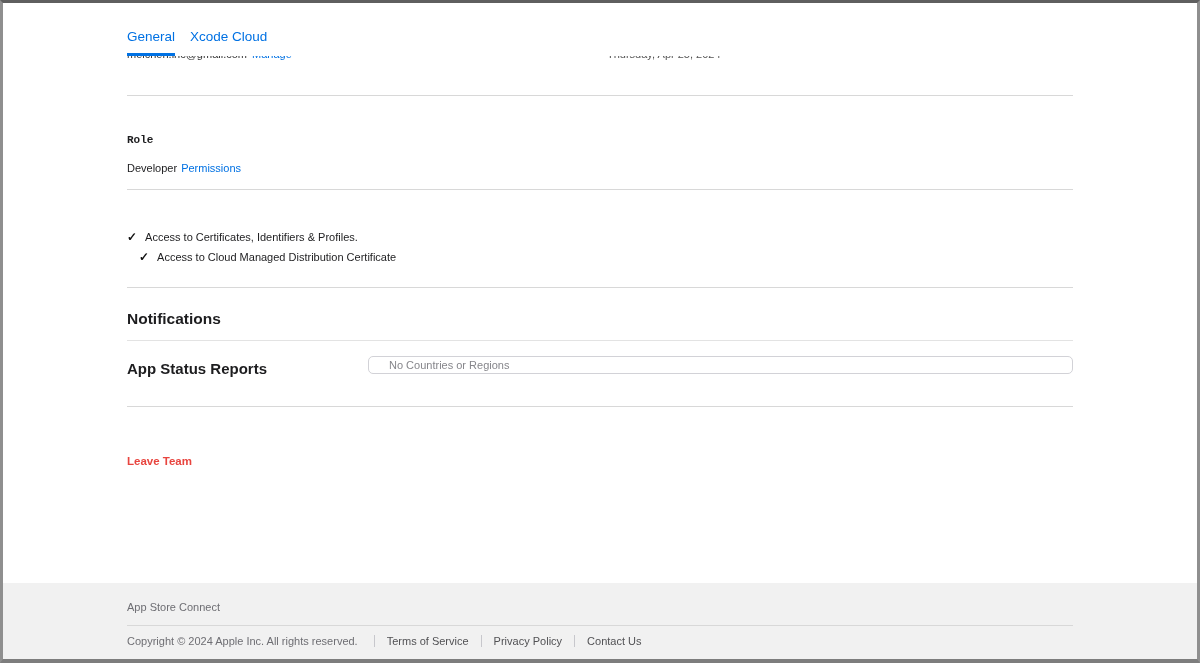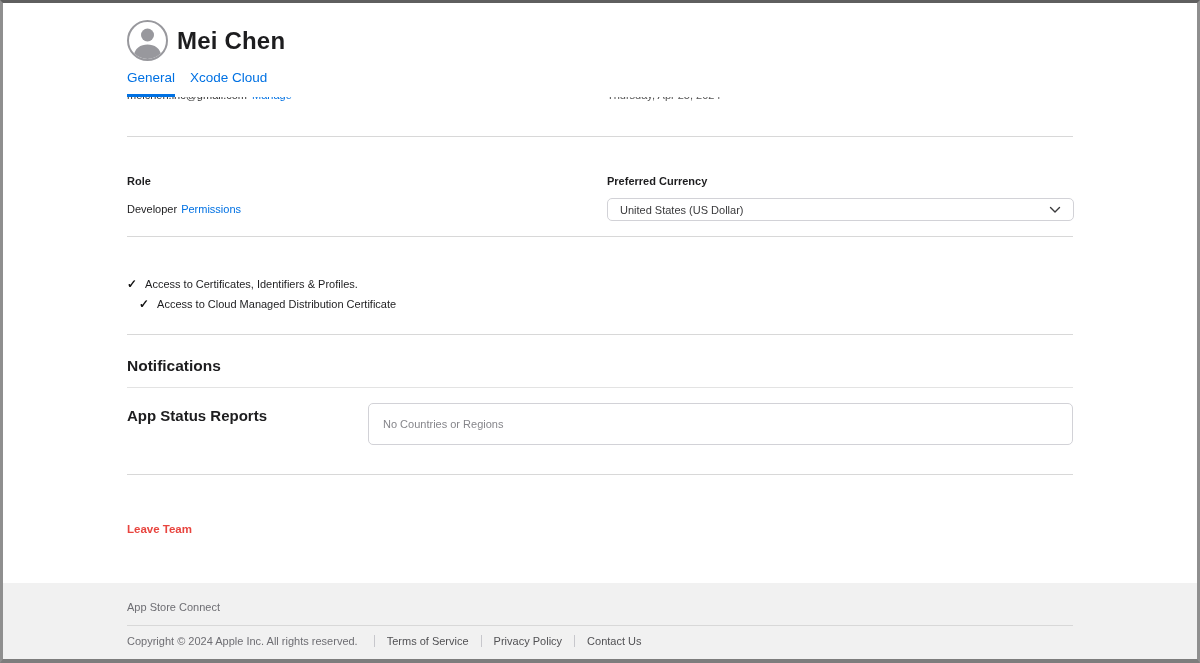--- a/index.html
+++ b/index.html
@@ -48,21 +48,21 @@
   .clipped-row .date { color:#555; }
 
   .divider { border-top:1px solid #d8d8d8; }
   .divider.light { border-top-color:#e3e3e3; }
 
   
   .section-title { font-size:15.5px; font-weight:bold; color:#1d1d1f; }
 
   .team-section { padding-top:19px; padding-bottom:15px; }
   .team-grid { display:grid; grid-template-columns:480px 1fr; margin-top:19px; }
-  .field-label { font-size:11px; font-weight:bold; color:#1d1d1f; }
+  .field-label { font-size:11px; font-weight:bold; color:#1d1d1f;font-family:Liberation Mono, monospace; }
   .role-line { margin-top:16px; font-size:11px; color:#1d1d1f; }
   .permissions-link { color:#0071e3; margin-left:4px; cursor:pointer; }
 
   .select-box {
     margin-top:11px; height:23px; width:467px;
     border:1px solid #d2d2d7; border-radius:5px; background:#fff;
     display:flex; align-items:center; justify-content:space-between;
     padding:0 12px; cursor:pointer;
   }
   .select-box .value { font-size:11px; color:#3a3a3c; }
@@ -71,22 +71,22 @@
   .check-item { display:flex; align-items:center; font-size:11px; color:#1d1d1f; }
   .check-item.first { margin-top:17px; }
   .check-item.second { margin-top:6px; margin-left:12px; }
   .check-glyph { font-weight:bold; font-size:12px; color:#111; margin-right:8px; }
 
   .notifications-section { padding-top:22px; }
   .notifications-section .head { padding-bottom:12px; }
   .notif-row { display:grid; grid-template-columns:241px 1fr; padding:15px 0 29px 0; }
   .notif-label { font-size:15px; font-weight:bold; color:#1d1d1f; padding-top:4px; }
   .regions-box {
-    height:42px; border:1px solid #d2d2d7; border-radius:5px; background:#fff;
-    display:flex; align-items:center; padding:0 14px;
+    height:18px; border:1px solid #d2d2d7; border-radius:5px; background:#fff;
+    display:flex; align-items:center; padding:0 20px;
   }
   .regions-box .placeholder { font-size:11px; color:#86868b; }
 
   .leave-row { padding:44px 0 0 0; }
   .leave-link { font-size:11.5px; font-weight:bold; color:#e8453f; cursor:pointer; display:inline-block; }
 
   
   .footer { margin-top:auto; background:#f1f1f1; padding-top:18px; height:76px; }
   .footer-brand { font-size:11px; color:#6e6e73; padding-bottom:12px; }
   .footer-links {
@@ -99,29 +99,20 @@
   .sep.wide-l { margin-left:14px; }
   .footer-links .copyright { margin-right:2px; }
 </style>
 </head>
 <body>
 
 <div class="screen">
 
   <div class="header">
     <div class="container">
-      <div class="identity-row">
-        <div class="avatar">
-          <svg width="37" height="37" viewBox="0 0 37 37">
-            <circle cx="18.5" cy="13" r="6.5" fill="#98989d"></circle>
-            <path d="M4 37 C5 25.5 12 22.5 18.5 22.5 C25 22.5 32 25.5 33 37 Z" fill="#98989d"></path>
-          </svg>
-        </div>
-        <div class="user-name">Mei Chen</div>
-      </div>
       <div class="tabs">
         <div class="tab active">General</div>
         <div class="tab">Xcode Cloud</div>
       </div>
     </div>
   </div>
 
   <div class="container">
     <div class="clipped-row">
       <div class="inner">
@@ -135,29 +126,20 @@
 
   <div class="container" style="margin-top:32px;">
     <div class="divider"></div>
 
     <div class="team-section">
       <div class="team-grid">
         <div>
           <div class="field-label">Role</div>
           <div class="role-line">
             <span>Developer</span><span class="permissions-link">Permissions</span>
-          </div>
-        </div>
-        <div>
-          <div class="field-label">Preferred Currency</div>
-          <div class="select-box">
-            <span class="value">United States (US Dollar)</span>
-            <svg width="12" height="8" viewBox="0 0 12 8">
-              <path d="M1.5 1.5 L6 6 L10.5 1.5" fill="none" stroke="#3a3a3c" stroke-width="1.4" stroke-linecap="round" stroke-linejoin="round"></path>
-            </svg>
           </div>
         </div>
       </div>
     </div>
 
     <div class="divider"></div>
 
     <div class="resources-section">
       <div class="check-item first">
         <span class="check-glyph">✓</span>

